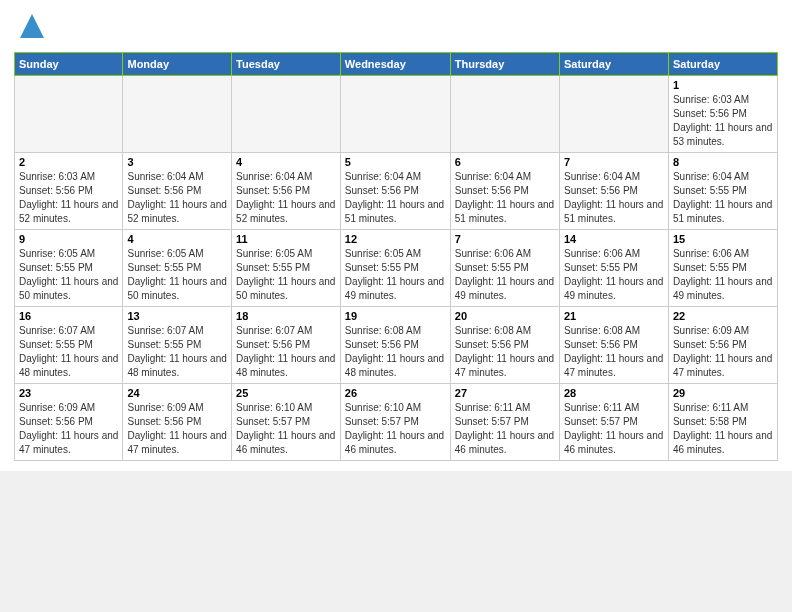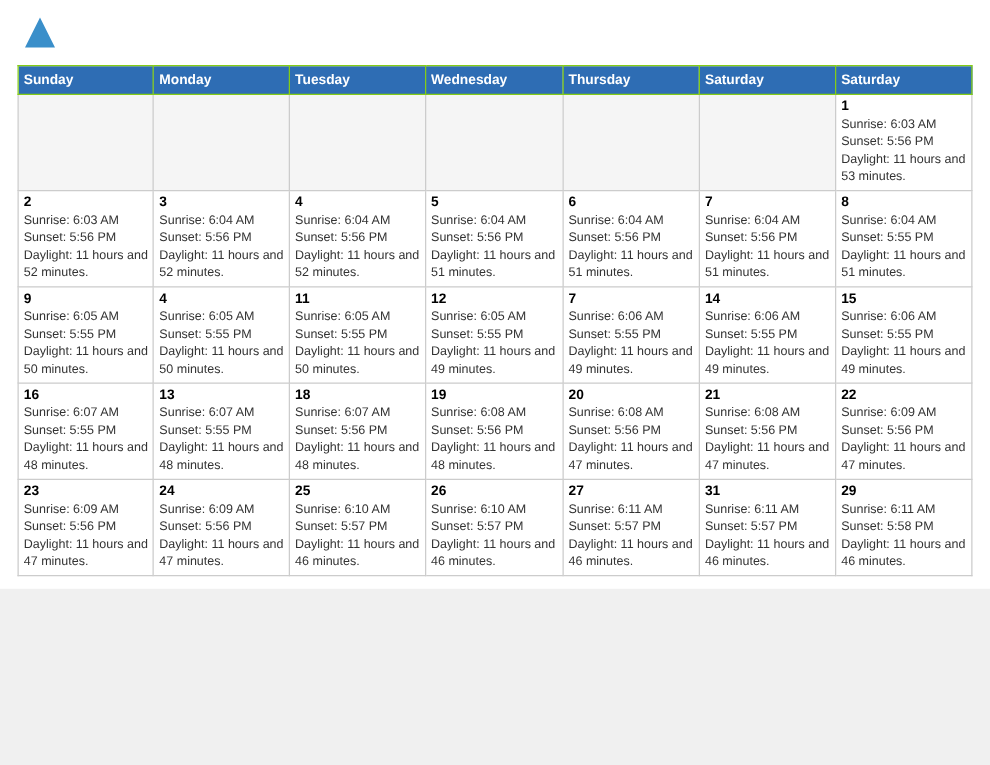--- a/index.html
+++ b/index.html
@@ -230,21 +230,21 @@
           </td>
           <td>
             <span class="day-num">26</span>
             <div class="day-info">Sunrise: 6:10 AM<br>Sunset: 5:57 PM<br>Daylight: 11 hours and 46 minutes.</div>
           </td>
           <td>
             <span class="day-num">27</span>
             <div class="day-info">Sunrise: 6:11 AM<br>Sunset: 5:57 PM<br>Daylight: 11 hours and 46 minutes.</div>
           </td>
           <td>
-            <span class="day-num">31</span>
+            <span class="day-num">28</span>
             <div class="day-info">Sunrise: 6:11 AM<br>Sunset: 5:57 PM<br>Daylight: 11 hours and 46 minutes.</div>
           </td>
           <td>
             <span class="day-num">29</span>
             <div class="day-info">Sunrise: 6:11 AM<br>Sunset: 5:58 PM<br>Daylight: 11 hours and 46 minutes.</div>
           </td>
         </tr>
       </tbody>
   </table>
 </div>

